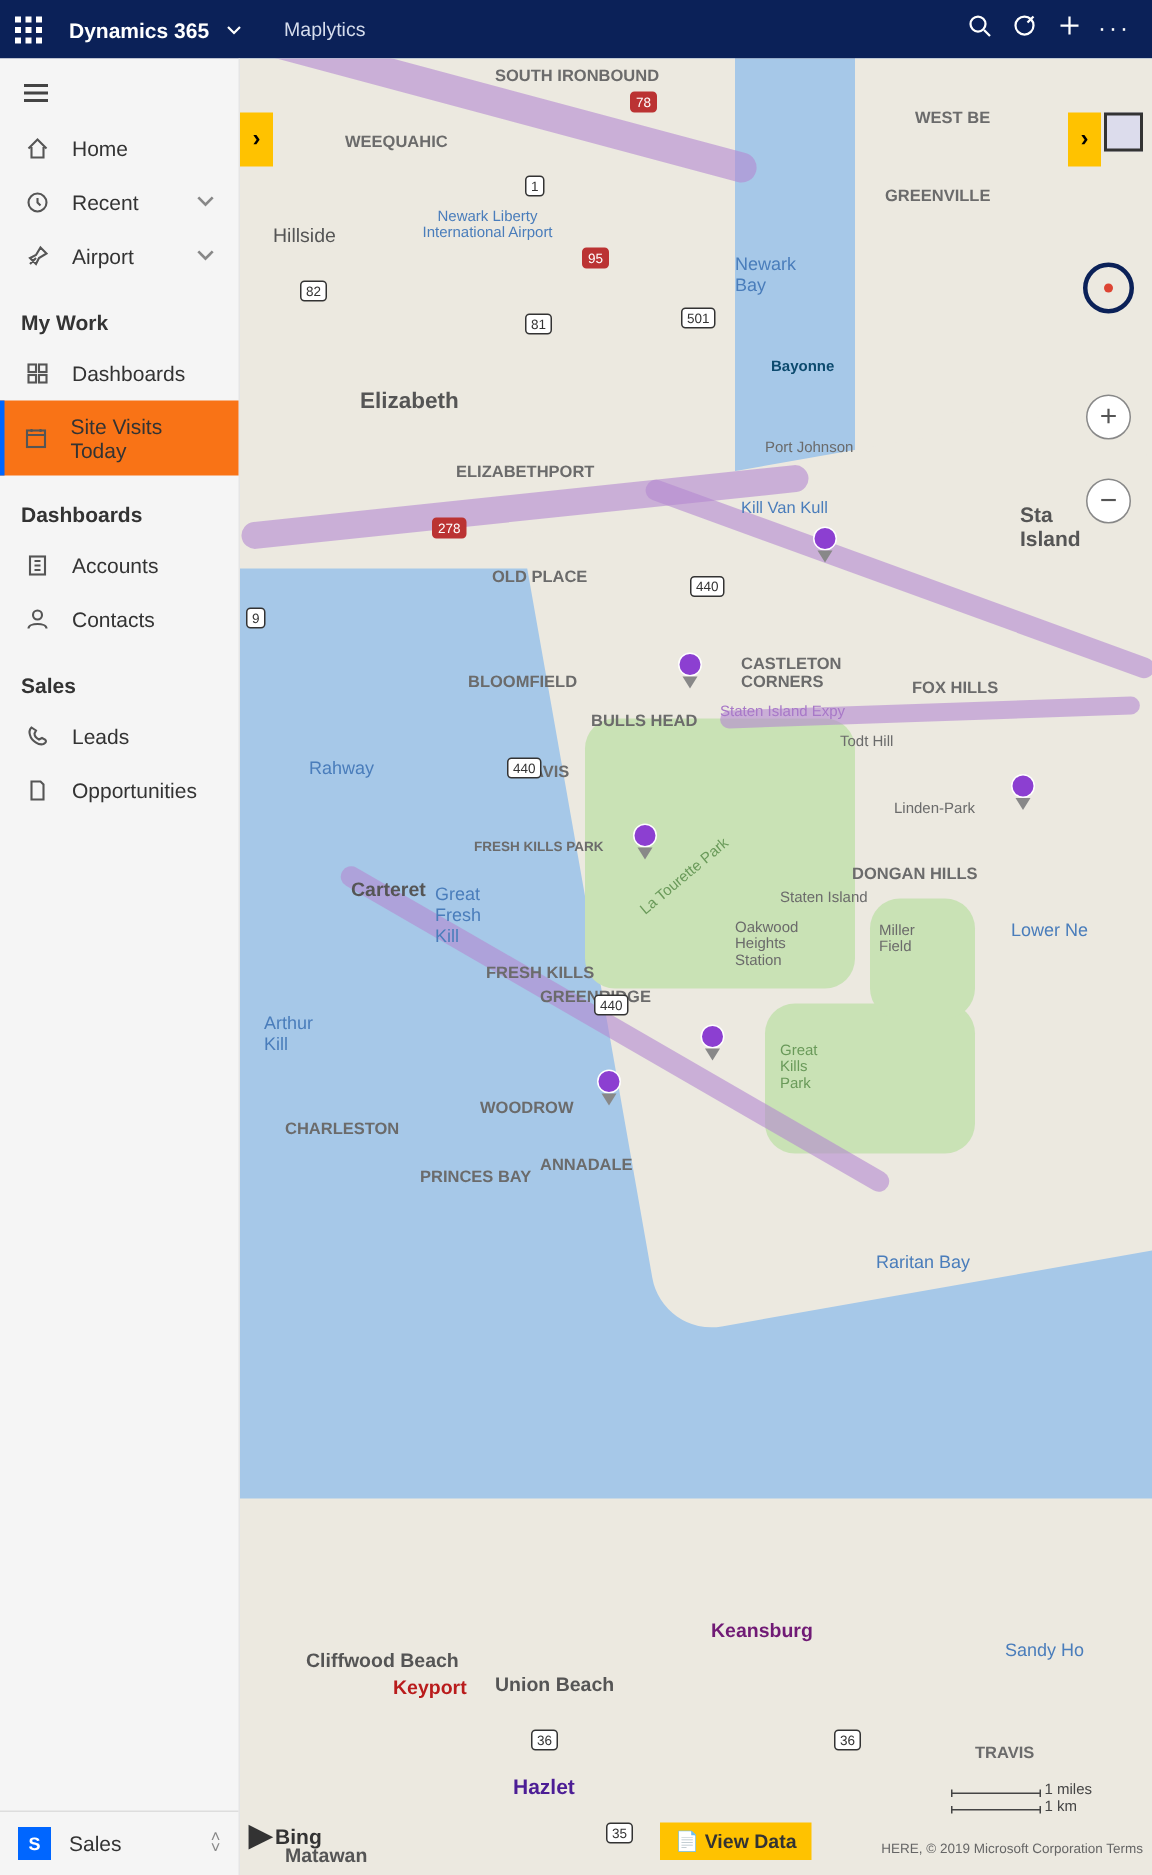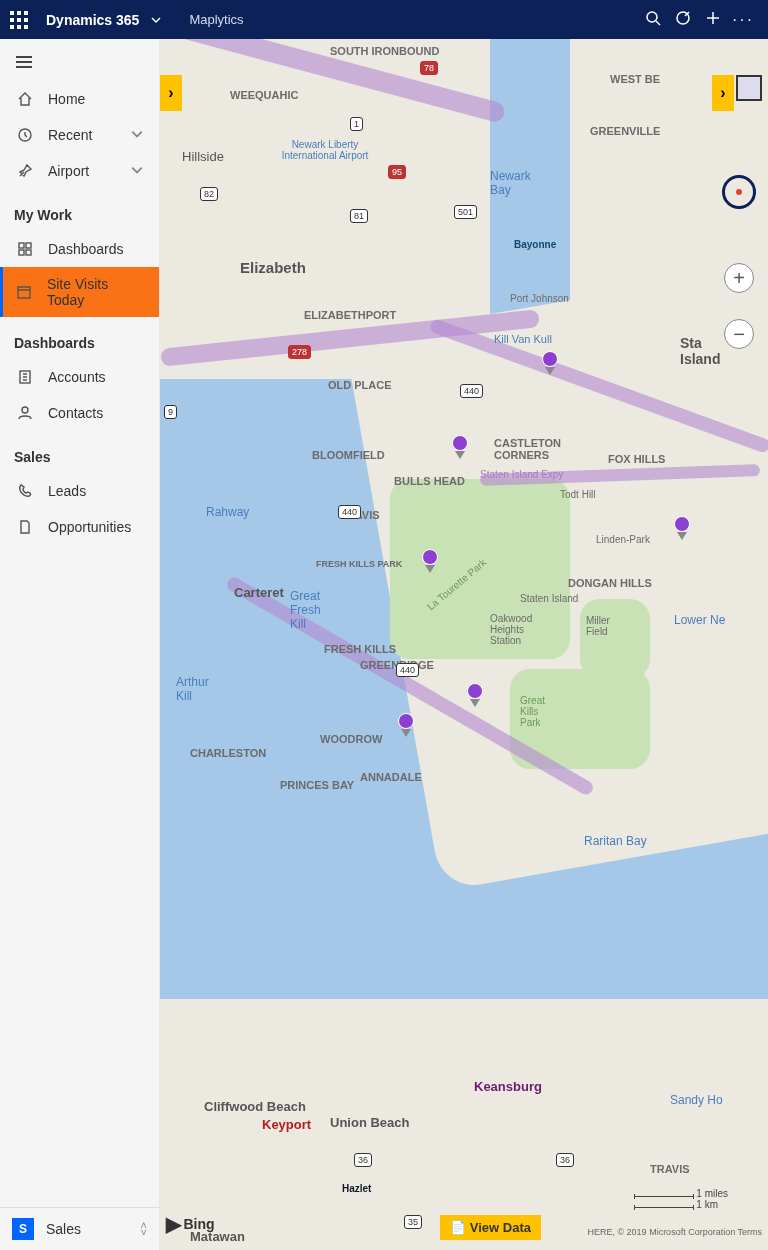--- a/index.html
+++ b/index.html
@@ -292,21 +292,21 @@
     <span class="maplabel water" style="left:16px;top:636px;width:40px;white-space:normal">Arthur Kill</span>
     <span class="maplabel" style="left:30px;top:708px">CHARLESTON</span>
     <span class="maplabel" style="left:120px;top:740px">PRINCES BAY</span>
     <span class="maplabel" style="left:200px;top:732px">ANNADALE</span>
     <span class="maplabel water" style="left:424px;top:795px">Raritan Bay</span>
     <span class="maplabel" style="left:44px;top:1060px;font-size:13px;color:#555">Cliffwood Beach</span>
     <span class="maplabel" style="left:102px;top:1078px;font-size:13px;color:#b91c1c">Keyport</span>
     <span class="maplabel" style="left:170px;top:1076px;font-size:13px;color:#555">Union Beach</span>
     <span class="maplabel" style="left:314px;top:1040px;font-size:13px;color:#701a75">Keansburg</span>
     <span class="maplabel water" style="left:510px;top:1054px">Sandy Ho</span>
-    <span class="maplabel" style="left:182px;top:1144px;font-size:10px;color:#0f172a">Hazlet</span>
+    <span class="maplabel" style="left:182px;top:1144px;font-size:14px;color:#4c1d95">Hazlet</span>
     <span class="maplabel" style="left:490px;top:1124px">TRAVIS</span>
     <span class="maplabel" style="left:30px;top:1190px;font-size:13px;color:#555">Matawan</span>
 
     <span class="shield" style="left:190px;top:78px">1</span>
     <span class="shield" style="left:40px;top:148px">82</span>
     <span class="shield" style="left:190px;top:170px">81</span>
     <span class="shield" style="left:4px;top:366px">9</span>
     <span class="shield interstate" style="left:260px;top:22px">78</span>
     <span class="shield interstate" style="left:228px;top:126px">95</span>
     <span class="shield interstate" style="left:128px;top:306px">278</span>

